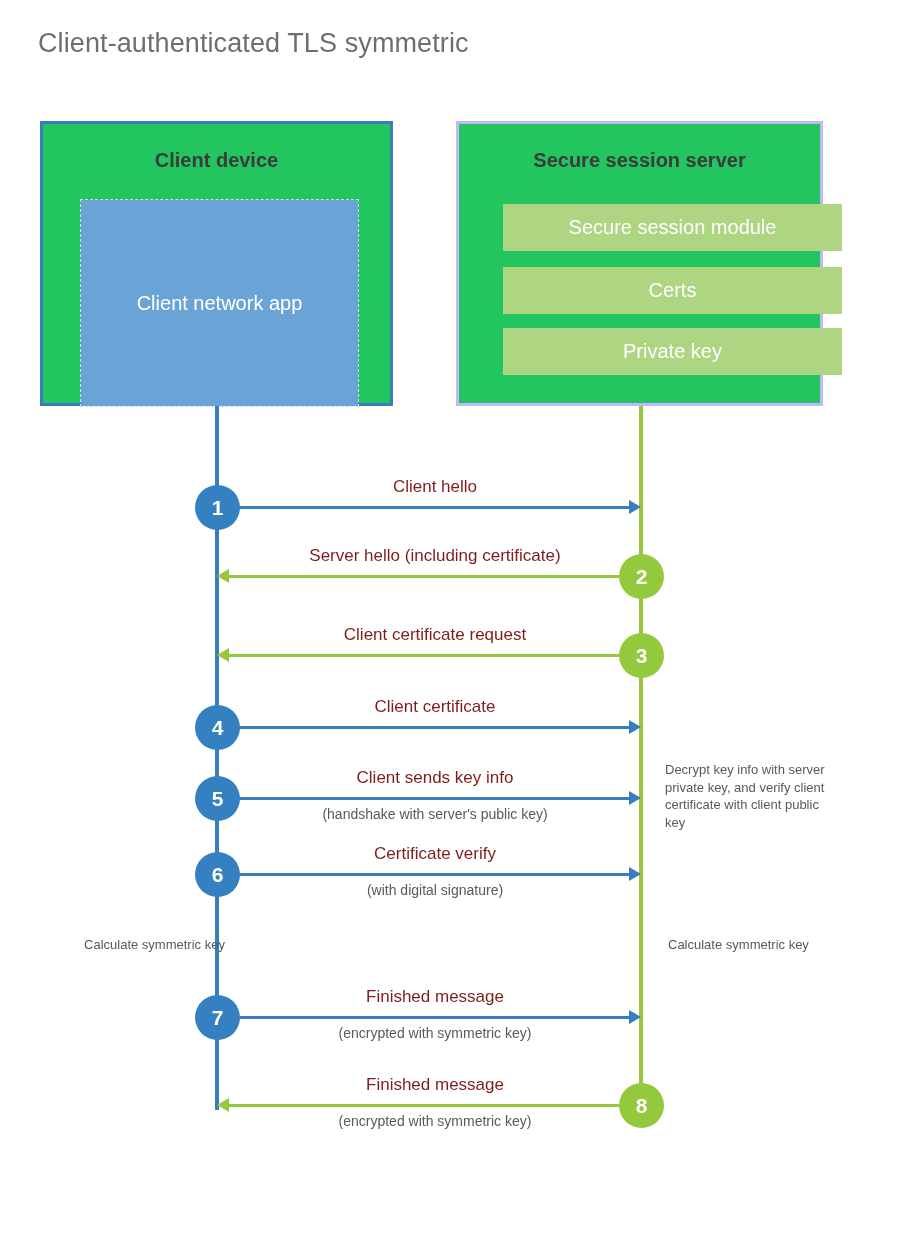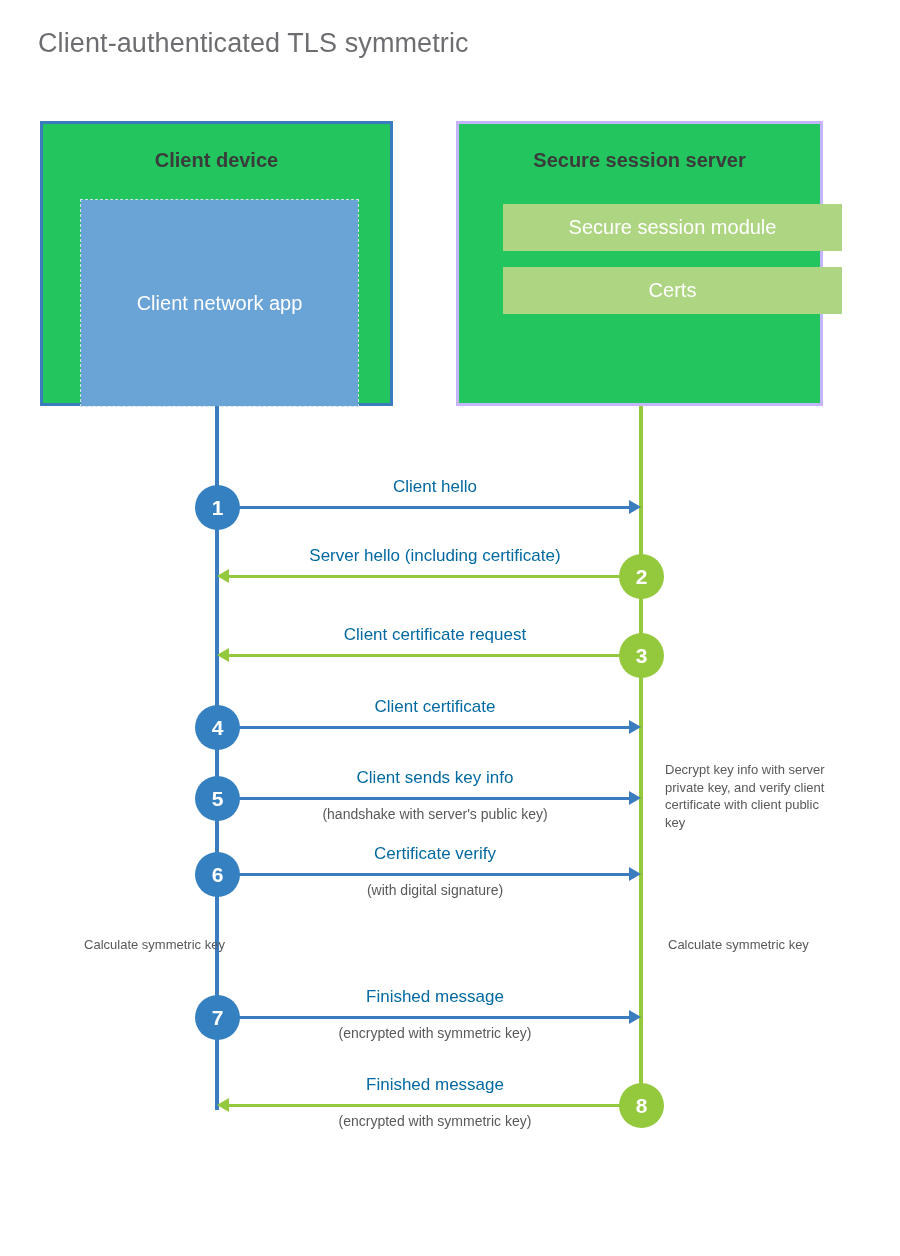--- a/index.html
+++ b/index.html
@@ -154,21 +154,21 @@
   }
   .step-circle.blue  { background: #3580c0; left: 195px; }
   .step-circle.green { background: #95c93d; left: 619px; }
 
   .msg-label {
     position: absolute;
     left: 235px;
     width: 400px;
     text-align: center;
     font-size: 17px;
-    color: #0369a1;
+    color: #7f1d1d;
     top: -30px;
     white-space: nowrap;
   }
   .msg-sub {
     position: absolute;
     left: 235px;
     width: 400px;
     text-align: center;
     font-size: 14px;
     color: #58595b;
@@ -207,20 +207,21 @@
 
 <div class="node-box client-box">
   <div class="box-title">Client device</div>
   <div class="client-app">Client network app</div>
 </div>
 
 <div class="node-box server-box">
   <div class="box-title">Secure session server</div>
   <div class="server-bar b2">Certs</div>
   <div class="server-bar b1">Secure session module</div>
+  <div class="server-bar b3">Private key</div>
 </div>
 
 <div class="lifeline lifeline-client"></div>
 <div class="lifeline lifeline-server"></div>
 
 <div id="messages">
     <div class="msg" style="top: 507px;">
       <div class="arrow-line blue" style="left: 217px; width: 414px;"></div>
       <div class="arrow-head right blue" style="left: 629px;"></div>
       <div class="step-circle blue">1</div>

